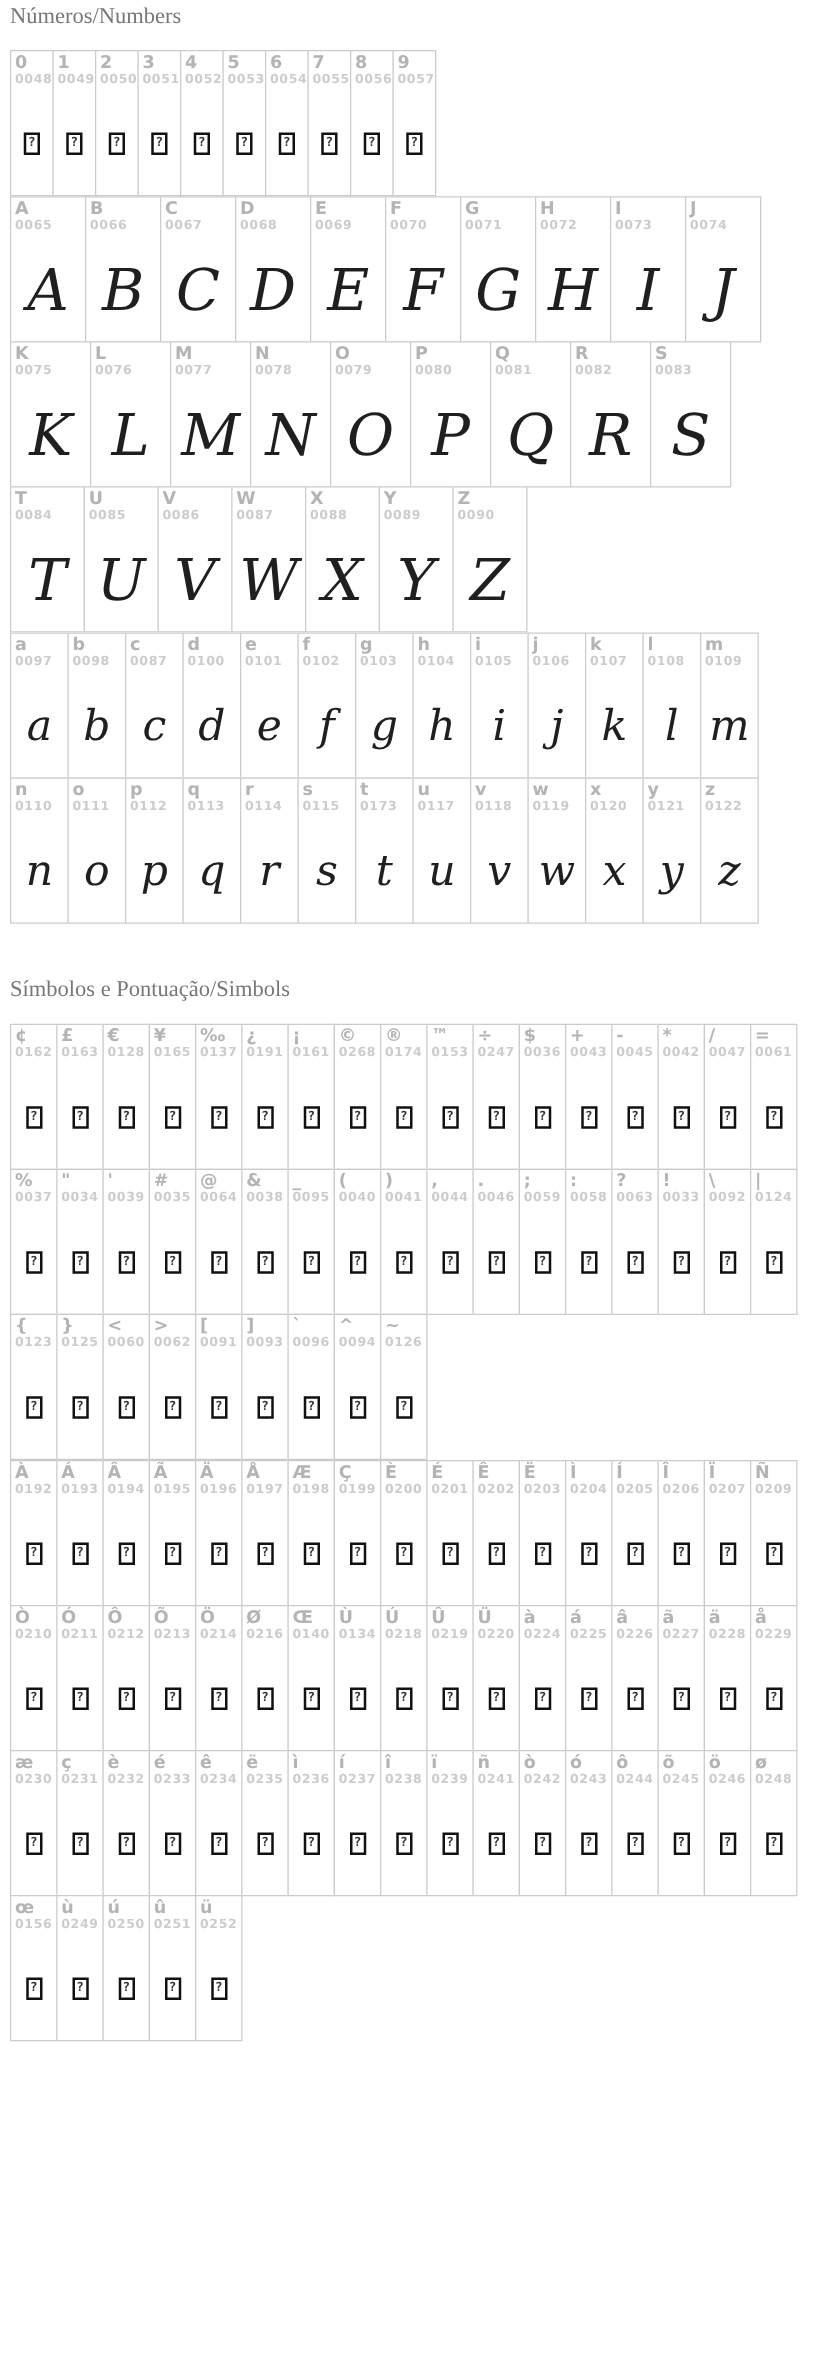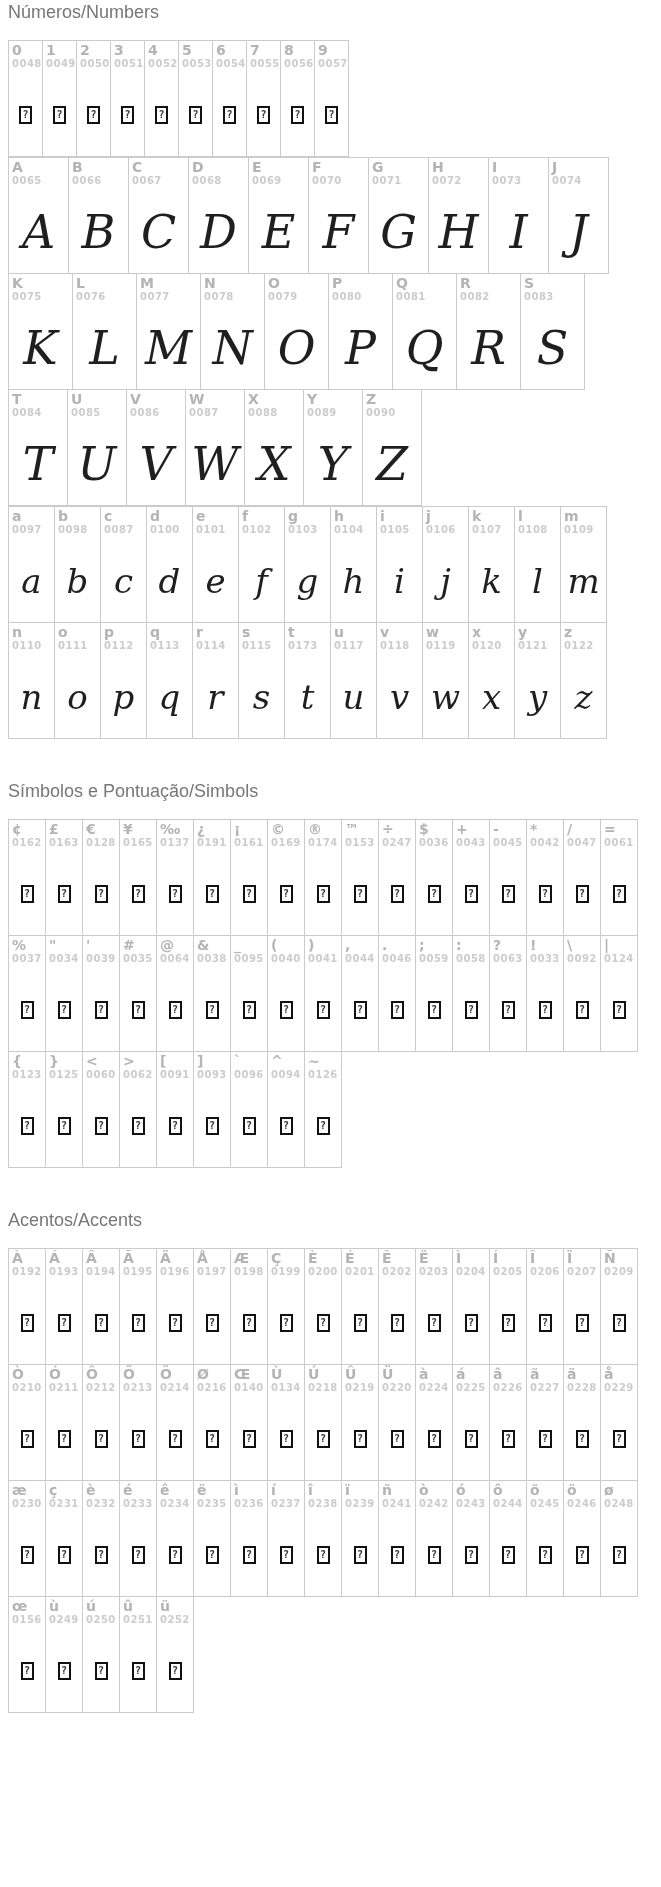--- a/index.html
+++ b/index.html
@@ -1,19 +1,19 @@
 <!DOCTYPE html>
 <html><head>
 <meta charset="utf-8">
 <style>
   html,body{margin:0;padding:0;background:#ffffff;}
   body{width:661px;height:1887px;overflow:hidden;font-family:"Liberation Sans",sans-serif;}
   .section{margin:0;}
   .section h2{
-    font-family:Liberation Sans, sans-serif;
+    font-family:Liberation Serif, serif;
     font-size:18px;line-height:20px;font-weight:normal;
     color:#777777;margin:42px 0 18px 8px;
   }
   .section.first h2{margin-top:2px;}
   .row{display:flex;margin-left:8px;}
   .row + .row{margin-top:-1px;}
   .cell{
     box-sizing:border-box;height:117px;border:1px solid #cbcbcb;
     margin-left:-1px;position:relative;background:#ffffff;
   }
@@ -583,21 +583,21 @@
           <div class="clabel">¡</div>
           <div class="ccode">0161</div>
           <div class="garea">
             <span class="tofu">
               <span>?</span>
             </span>
           </div>
         </div>
         <div class="cell" style="width: 38px;">
           <div class="clabel">©</div>
-          <div class="ccode">0169</div>
+          <div class="ccode">0268</div>
           <div class="garea">
             <span class="tofu">
               <span>?</span>
             </span>
           </div>
         </div>
         <div class="cell" style="width: 38px;">
           <div class="clabel">®</div>
           <div class="ccode">0174</div>
           <div class="garea">
@@ -912,21 +912,20 @@
           <div class="ccode">0126</div>
           <div class="garea">
             <span class="tofu">
               <span>?</span>
             </span>
           </div>
         </div>
       </div>
     </div>
     <div class="section">
-      <h2>Acentos/Accents</h2>
       <div class="row">
         <div class="cell" style="width: 38px;">
           <div class="clabel">À</div>
           <div class="ccode">0192</div>
           <div class="garea">
             <span class="tofu">
               <span>?</span>
             </span>
           </div>
         </div>

